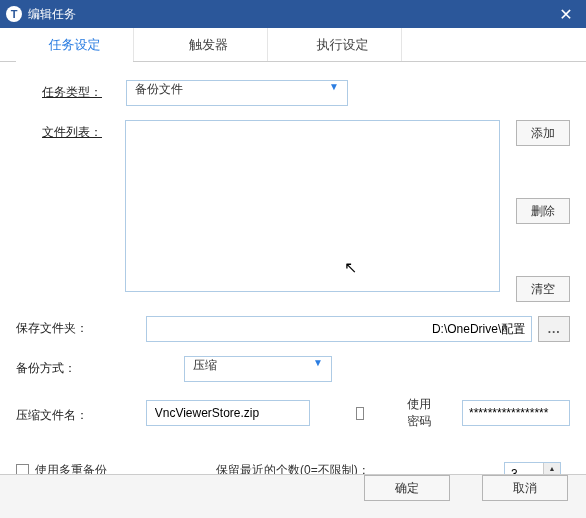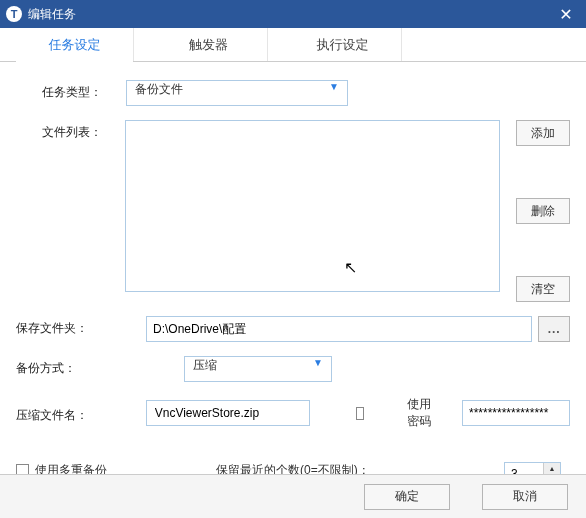--- a/index.html
+++ b/index.html
@@ -8,31 +8,31 @@
 .titlebar-icon { width: 16px; height: 16px; border-radius: 50%; background: #fff; color: #2b579a; font-weight: bold; display: inline-flex; align-items: center; justify-content: center; margin-right: 6px; font-size: 11px; }
 .titlebar-spacer { flex: 1; }
 .close-btn { width: 40px; height: 28px; display: flex; align-items: center; justify-content: center; cursor: pointer; font-size: 16px; }
 .tabs { height: 34px; display: flex; border-bottom: 1px solid #ccc; font-size: 13px; }
 .tab { width: 118px; display: flex; align-items: center; justify-content: center; cursor: pointer; color: #444; border-right: 1px solid #e5e5e5; margin-left: 16px; }
 .tab.active { color: #2b7de1; background: #fff; border-bottom: none; position: relative; }
 .tab.active::after { content: ""; position: absolute; bottom: -1px; left: 0; right: 0; height: 1px; background: #fff; }
 .content { padding: 18px 16px 10px 16px; font-size: 12px; color: #333; height: 416px; position: relative; }
 .row { display: flex; align-items: flex-start; margin-bottom: 14px; }
 .row .label { width: 110px; padding-top: 4px; color: #222; }
-.row .label.indent { padding-left: 26px; }
+.row .label.indent { padding-left: 26px; text-decoration: underline; }
 .combo { border: 1px solid #aecbe5; background: #fff; height: 26px; display: flex; align-items: flex-start; padding: 0 8px; cursor: pointer; position: relative; }
 .combo .arrow { position: absolute; right: 8px; color: #2b7de1; font-size: 10px; }
 .listbox { border: 1px solid #aecbe5; width: 380px; height: 172px; background: #fff; }
 .side-buttons { display: flex; flex-direction: column; gap: 52px; margin-left: 16px; }
 .btn { border: 1px solid #b5b5b5; background: #f7f7f7; height: 26px; min-width: 54px; padding: 0 8px; display: inline-flex; align-items: center; justify-content: center; cursor: pointer; font-size: 12px; color: #333; }
 .textinput { border: 1px solid #aecbe5; height: 26px; padding: 0 6px; font-size: 12px; outline: none; }
 .browse-btn { border: 1px solid #b5b5b5; background: #f2f2f2; width: 34px; height: 26px; display: inline-flex; align-items: center; justify-content: center; cursor: pointer; margin-left: 6px; letter-spacing: 1px; font-weight: bold; color: #555; }
 .checkbox-wrap { display: inline-flex; align-items: center; gap: 6px; }
 .checkbox { width: 13px; height: 13px; border: 1px solid #888; background: #fff; display: inline-block; cursor: pointer; }
-.footer { position: absolute; bottom: 0; left: 0; right: 0; height: 44px; border-top: 1px solid #ccc; background: #f5f5f5; display: flex; justify-content: flex-end; align-items: center; padding-right: 18px; gap: 32px; }
+.footer { position: absolute; bottom: 0; left: 0; right: 0; height: 44px; border-top: 1px solid #ccc; background: #f5f5f5; display: flex; justify-content: flex-end; padding-right: 18px; gap: 32px; }
 .footer .btn { width: 86px; height: 26px; }
 .spin { display: inline-flex; border: 1px solid #aecbe5; height: 24px; }
 .spin input { border: none; width: 38px; padding: 0 6px; font-size: 12px; outline: none; }
 .spin .spin-btns { display: flex; flex-direction: column; border-left: 1px solid #ccc; }
 .spin .spin-btns span { width: 16px; height: 11px; font-size: 7px; display: flex; align-items: center; justify-content: center; cursor: pointer; background: #eee; }
 .cursor { position: absolute; left: 344px; top: 196px; pointer-events: none; font-size: 16px; color: #000; }
 </style>
 </head>
 <body>
 
@@ -76,21 +76,21 @@
           <span>删除</span>
         </div>
       <div class="btn">
           <span>清空</span>
         </div>
     </div>
   </div>
 
   <div class="row" style="margin-top:6px;">
     <div class="label" style="width:140px;">保存文件夹：</div>
-    <input class="textinput" style="width: 415px;" value="D:\OneDrive\配置">
+    <input class="textinput" style="width: 415px; text-align: right;" value="D:\OneDrive\配置">
     <div class="browse-btn">
         <span>...</span>
       </div>
   </div>
 
   <div class="row">
     <div class="label" style="width:168px;">备份方式：</div>
     <div class="combo" style="width:148px;">
       <span>压缩</span>
       <span class="arrow">▼</span>

